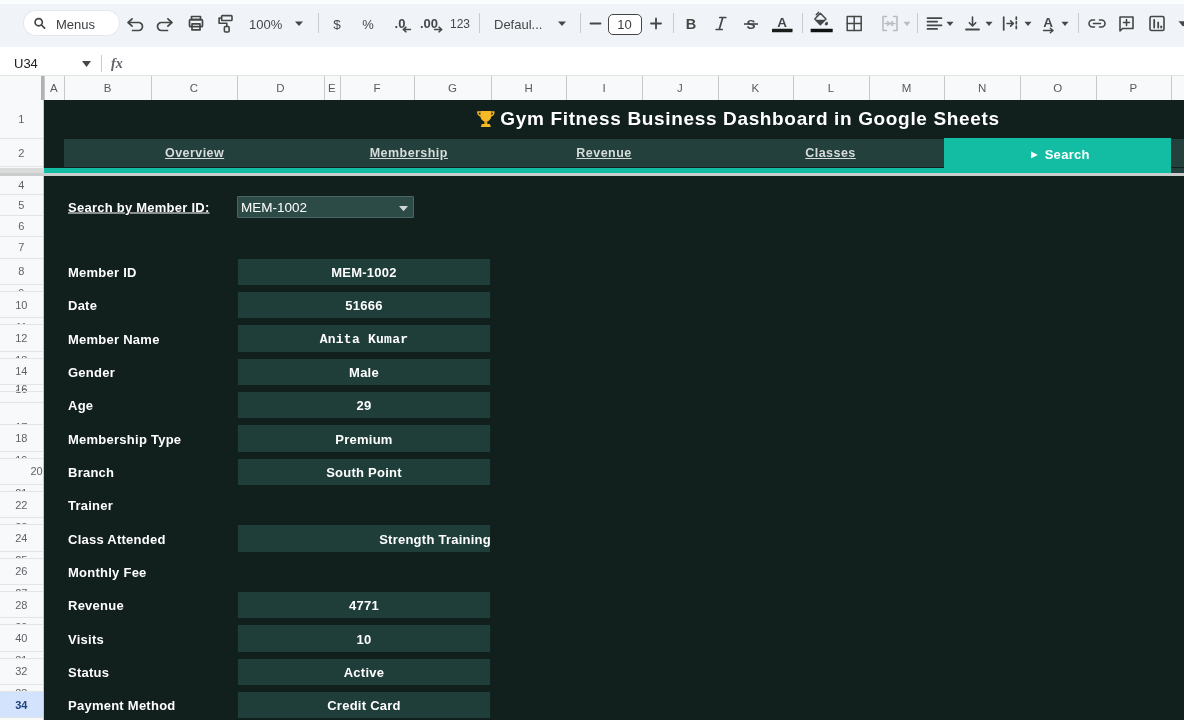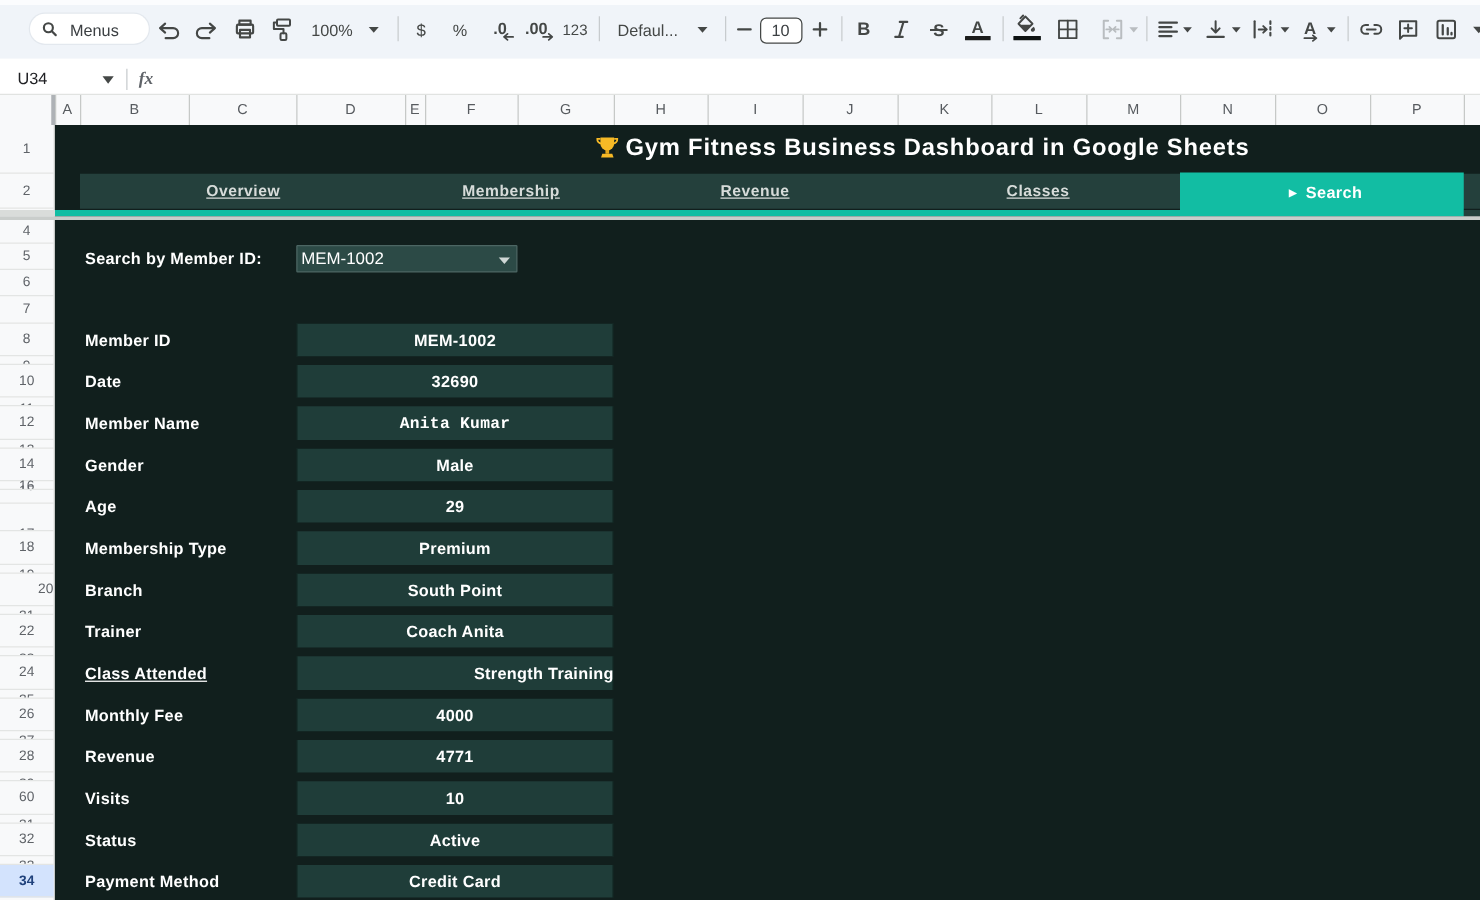--- a/index.html
+++ b/index.html
@@ -203,35 +203,35 @@
   <div class="abs navlink ctr" style="left:194.6px;text-align:right;">Overview</div>
   <div class="abs navlink ctr" style="left:408.8px;">Membership</div>
   <div class="abs navlink ctr" style="left:604px;">Revenue</div>
   <div class="abs navlink ctr" style="left:830.5px;">Classes</div>
   <div class="abs" id="searchtab"></div>
   <div class="abs ctr" style="left:1060.5px;top:54.5px;color:#fff;font-size:13px;font-weight:bold;letter-spacing:0.3px;"><span style="font-size:8px;vertical-align:1.5px;">▶</span><span style="display:inline-block;width:7px;"></span>Search</div>
   <div class="abs" id="stripe"></div>
   <div class="abs" style="left:1171.2px;top:68px;width:12.8px;height:5px;background:#24403c;"></div>
   <div class="abs" id="freeze"></div>
 
-  <div class="abs lab ctv" style="top:107px;">Search by Member ID:</div>
+  <div class="abs lab ctv" style="top:107px;text-decoration:underline;">Search by Member ID:</div>
   <div class="abs" style="left:237px;top:96px;width:176.5px;height:22px;background:#2c4a46;border:1px solid #4c6663;border-radius:1px;box-sizing:border-box;">
     <span style="position:absolute;left:3px;top:50%;transform:translateY(-50%);color:#fff;font-size:13.5px;">MEM-1002</span>
     <svg width="11" height="7" style="position:absolute;right:4px;top:8px;">
         <polygon points="1,1 10,1 5.5,6.2" fill="#cfd7d5"></polygon>
       </svg>
   </div>
 
     <div class="abs lab ctv" style="top:172.4px;">Member ID</div>
   <div class="abs box" style="top:159.2px;">
       <span>MEM-1002</span>
     </div>
   <div class="abs lab ctv" style="top:205.7px;">Date</div>
   <div class="abs box" style="top:192.5px;">
-      <span>32690</span>
+      <span>51666</span>
     </div>
   <div class="abs lab ctv" style="top:239.1px;">Member Name</div>
   <div class="abs box" style="top:225.9px;font-family:Liberation Mono, monospace;">
       <span>Anita Kumar</span>
     </div>
   <div class="abs lab ctv" style="top:272.4px;">Gender</div>
   <div class="abs box" style="top:259.2px;">
       <span>Male</span>
     </div>
   <div class="abs lab ctv" style="top:305.8px;">Age</div>
@@ -240,31 +240,25 @@
     </div>
   <div class="abs lab ctv" style="top:339.1px;">Membership Type</div>
   <div class="abs box" style="top:325.9px;">
       <span>Premium</span>
     </div>
   <div class="abs lab ctv" style="top:372.4px;">Branch</div>
   <div class="abs box" style="top:359.2px;">
       <span>South Point</span>
     </div>
   <div class="abs lab ctv" style="top:405.8px;">Trainer</div>
-  <div class="abs box" style="top:392.6px;">
-      <span>Coach Anita</span>
-    </div>
-  <div class="abs lab ctv" style="top:439.1px;text-decoration:underline;">Class Attended</div>
+  <div class="abs lab ctv" style="top:439.1px;">Class Attended</div>
   <div class="abs box" style="top:425.9px;text-align:right;">
       <span>Strength Training</span>
     </div>
   <div class="abs lab ctv" style="top:472.5px;">Monthly Fee</div>
-  <div class="abs box" style="top:459.3px;">
-      <span>4000</span>
-    </div>
   <div class="abs lab ctv" style="top:505.8px;">Revenue</div>
   <div class="abs box" style="top:492.6px;">
       <span>4771</span>
     </div>
   <div class="abs lab ctv" style="top:539.1px;">Visits</div>
   <div class="abs box" style="top:525.9px;">
       <span>10</span>
     </div>
   <div class="abs lab ctv" style="top:572.5px;">Status</div>
   <div class="abs box" style="top:559.3px;">
@@ -322,21 +316,21 @@
   <div class="abs rn" style="top:425.9px;height:26.4px;">
       <span class="rnum" style="top:6.7px;">24</span>
     </div>
   <div class="abs rn" style="top:459.3px;height:26.4px;">
       <span class="rnum" style="top:6.7px;">26</span>
     </div>
   <div class="abs rn" style="top:492.6px;height:26.4px;">
       <span class="rnum" style="top:6.7px;">28</span>
     </div>
   <div class="abs rn" style="top:525.9px;height:26.4px;">
-      <span class="rnum" style="top:6.7px;">60</span>
+      <span class="rnum" style="top:6.7px;">40</span>
     </div>
   <div class="abs rn" style="top:559.3px;height:26.4px;">
       <span class="rnum" style="top:6.7px;">32</span>
     </div>
   <div class="abs rn" style="top:592.6px;height:26.4px;background:#d3e3fd;">
       <span class="rnum" style="top:6.7px;color:#20427c;font-weight:bold;">34</span>
     </div>
   <div class="abs rn sliver" style="top:185.6px;height:6.9px;">
       <span class="rnum" style="top:2.2px;">9</span>
     </div>

